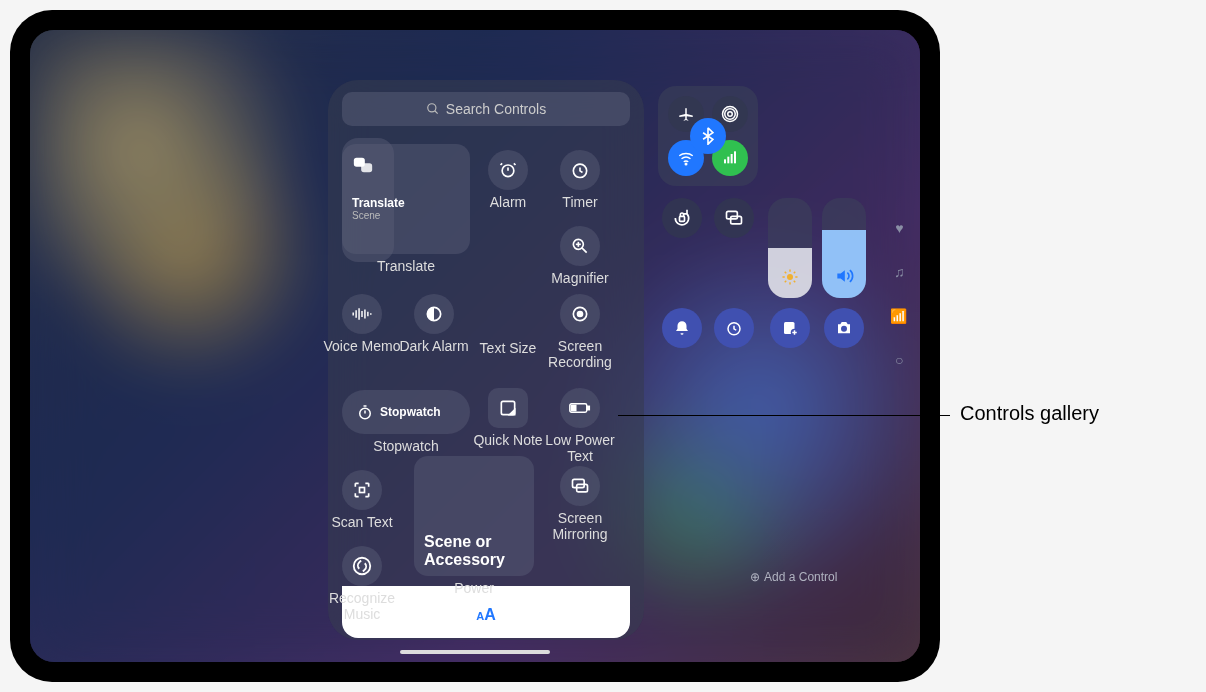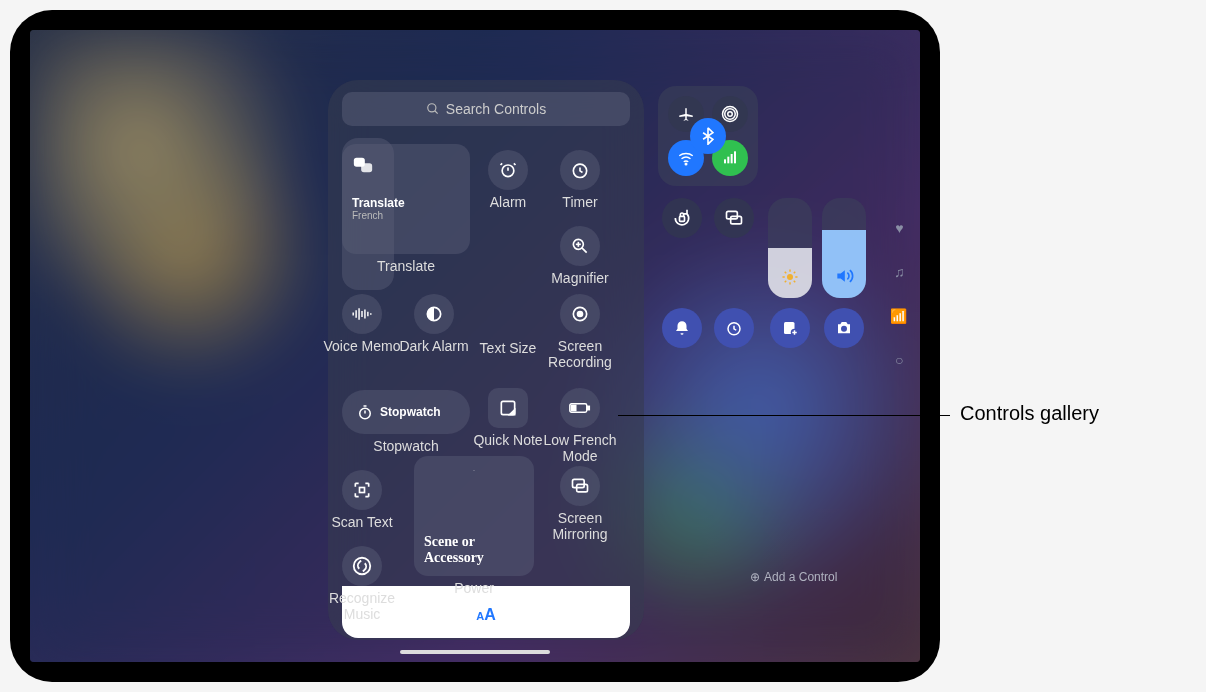--- a/index.html
+++ b/index.html
@@ -18,21 +18,21 @@
     top: 10px;
     width: 930px;
     height: 672px;
     background: #000;
     border-radius: 42px;
     padding: 20px;
   }
   .ipad-screen {
     width: 100%;
     height: 100%;
-    border-radius: 4px;
+    border-radius: 24px;
     background: linear-gradient(135deg,#3a4560 0%,#2a3a70 30%,#6a4090 70%,#704a55 100%);
     position: relative;
     overflow: hidden;
   }
   
   .wallpaper-blur {
     position: absolute;
     inset: 0;
     filter: blur(28px);
     opacity: 0.9;
@@ -99,30 +99,30 @@
   .translate-tile {
     left:0; top:6px; width:128px; height:110px;
     align-items:flex-start; padding:10px;
     justify-content:flex-start;
   }
   .translate-tile .tt-title { font-size:12px; font-weight:600; margin-top:42px;}
   .translate-tile .tt-sub { font-size:10px; color:#bbb; }
   
   .c1 { width:40px; height:40px; }
   
-  .text-size-slider { left:140px; top:78px; width:52px; height:152px; border-radius:16px; background:rgba(90,95,120,0.45);text-decoration:underline;}
+  .text-size-slider { left:140px; top:78px; width:52px; height:124px; border-radius:16px; background:rgba(90,95,120,0.45);text-decoration:underline;}
   .text-size-slider::before{content:"";position:absolute;left:0;right:0;bottom:0;height:52px;border-radius:0 0 16px 16px;background:#fff;}
   .text-size-slider .aa{position:absolute;bottom:14px;width:100%;text-align:center;color:#2077ff;font-weight:700;font-size:16px;}
   .aa small {font-size:11px;}
   
   .stopwatch-tile { left:0; top:252px; width:128px; height:44px; border-radius:22px; flex-direction:row; gap:6px; justify-content:flex-start; padding-left:14px;}
   
   .home-tile { left:72px; top:318px; width:120px; height:120px; align-items:flex-start; padding:10px; justify-content:flex-start;}
   .home-tile .bulb { align-self:center; margin-top:4px;}
-  .home-tile .home-label { font-size:14px; font-weight:600; margin-top:63px;font-family:Liberation Serif, serif;}
+  .home-tile .home-label { font-size:16px; font-weight:600; margin-top:63px;}
   
   
   .cc-cluster {
     position:absolute;
     left: 628px;
     top: 56px;
     width: 230px;
     height: 310px;
   }
   .cc-tile {
@@ -175,21 +175,21 @@
       </div>
 
       <div class="gallery-grid">
 
         <div class="tile translate-tile">
           <svg width="22" height="22" viewBox="0 0 24 24" fill="#fff" style="position:absolute;left:10px;top:10px">
               <rect x="2" y="4" width="12" height="10" rx="3"></rect>
               <rect x="10" y="10" width="12" height="10" rx="3" fill="#fff" opacity="0.85"></rect>
             </svg>
           <div class="tt-title">Translate</div>
-          <div class="tt-sub">French</div>
+          <div class="tt-sub">Scene</div>
         </div>
         <div class="tile-label" style="left:0;top:120px;width:128px">Translate</div>
 
         <div class="tile circle-tile c1" style="left:146px;top:12px">
           <svg width="20" height="20" viewBox="0 0 24 24" fill="none" stroke="#fff" stroke-width="2">
               <circle cx="12" cy="13" r="7"></circle>
               <line x1="12" y1="13" x2="12" y2="9"></line>
               <line x1="5" y1="4" x2="3" y2="6"></line>
               <line x1="19" y1="4" x2="21" y2="6"></line>
             </svg>
@@ -266,21 +266,21 @@
         </div>
         <div class="tile-label" style="left:126px;top:294px;width:80px">Quick Note</div>
 
         <div class="tile circle-tile c1" style="left:218px;top:250px">
           <svg width="22" height="14" viewBox="0 0 26 14" fill="none" stroke="#fff" stroke-width="1.8">
               <rect x="1" y="2" width="20" height="10" rx="2"></rect>
               <rect x="22" y="5" width="2" height="4" fill="#fff"></rect>
               <rect x="3" y="4" width="5" height="6" fill="#fff"></rect>
             </svg>
         </div>
-        <div class="tile-label" style="left:198px;top:294px;width:80px">Low French Mode</div>
+        <div class="tile-label" style="left:198px;top:294px;width:80px">Low Power Text</div>
 
         <div class="tile circle-tile c1" style="left:0;top:332px">
           <svg width="20" height="20" viewBox="0 0 24 24" fill="none" stroke="#fff" stroke-width="2">
               <path d="M4 4h4M4 4v4M20 4h-4M20 4v4M4 20h4M4 20v-4M20 20h-4M20 20v-4"></path>
               <rect x="9" y="9" width="6" height="6"></rect>
             </svg>
         </div>
         <div class="tile-label" style="left:-20px;top:376px;width:80px">Scan Text</div>
 
         <div class="tile home-tile">

